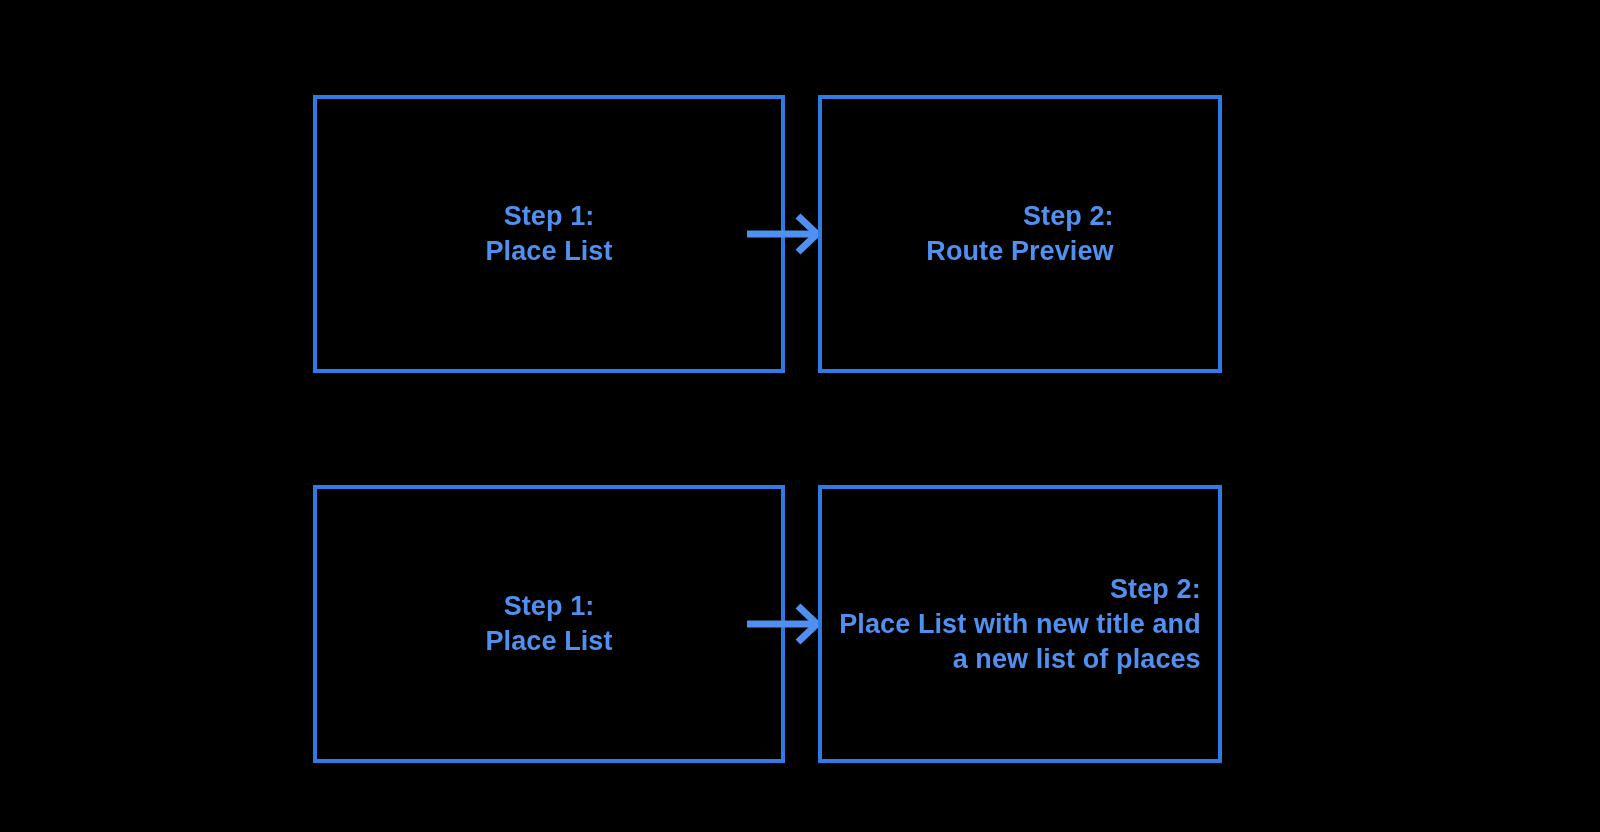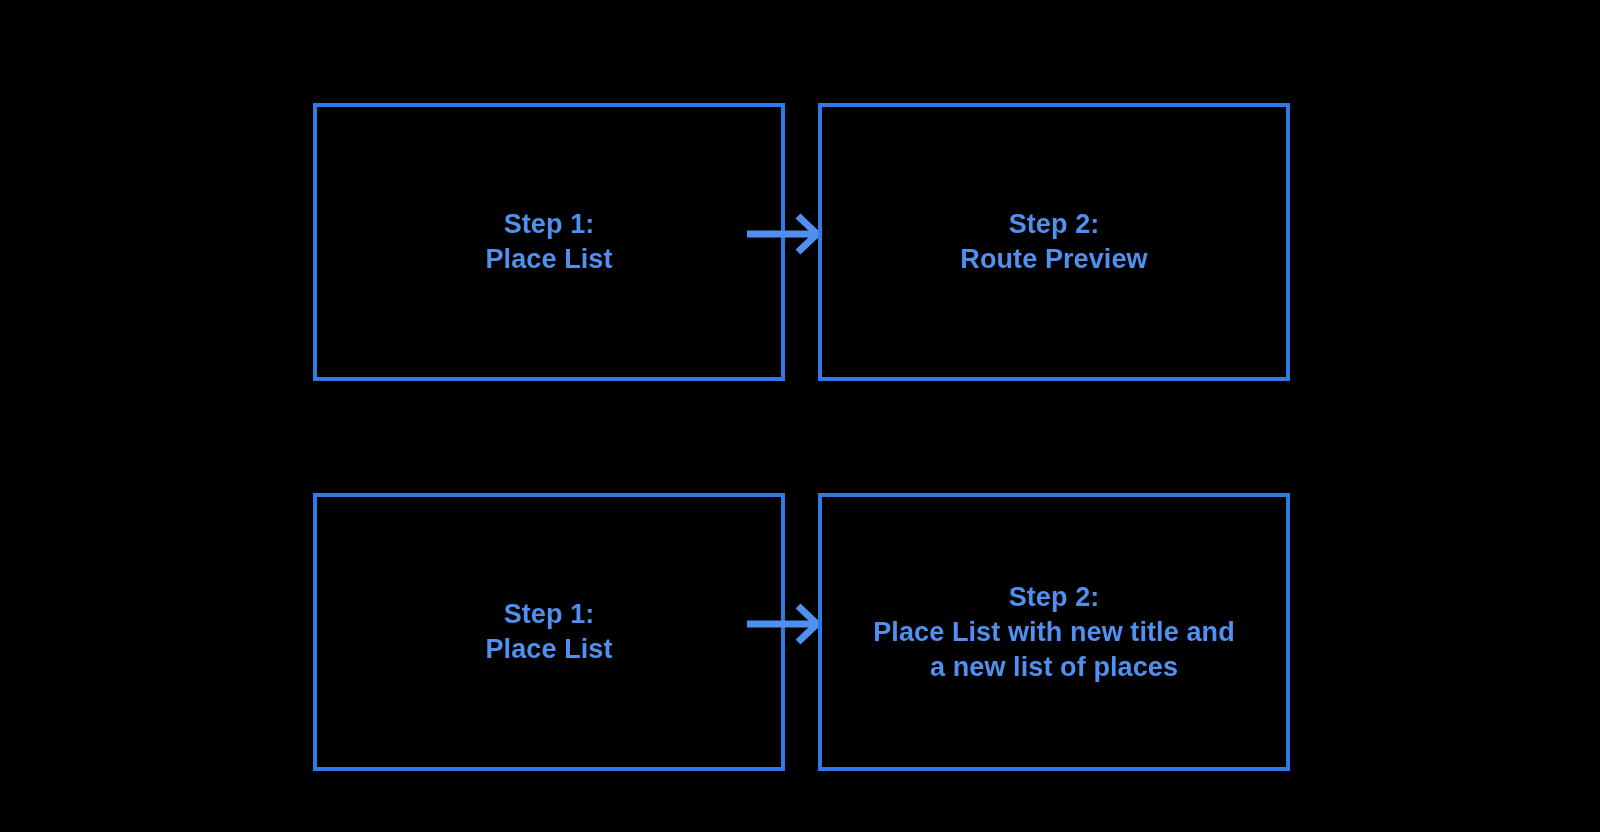--- a/index.html
+++ b/index.html
@@ -25,32 +25,32 @@
     position: absolute;
     left: 0;
     width: 1600px;
     height: 278px;
   }
   #row-1 { top: 95px; }
   #row-2 { top: 485px; }
 
   .step-box {
     position: absolute;
-    top: 8px;
+    top: 0;
     height: 278px;
     box-sizing: border-box;
     border: 4px solid #2f7ae5;
     background: #000000;
     display: flex;
     align-items: center;
     justify-content: center;
     text-align: center;
   }
   .box-left  { left: 313px;  width: 472px; }
-  .box-right { left: 818px;  width: 472px; }
+  .box-right { left: 818px;  width: 404px; text-align: right; }
 
   .step-label {
     color: #5090f0;
     font-family: "Liberation Sans", sans-serif;
     font-size: 27px;
     font-weight: bold;
     line-height: 35px;
     letter-spacing: 0.1px;
     white-space: pre-line;
     padding: 0 10px;

